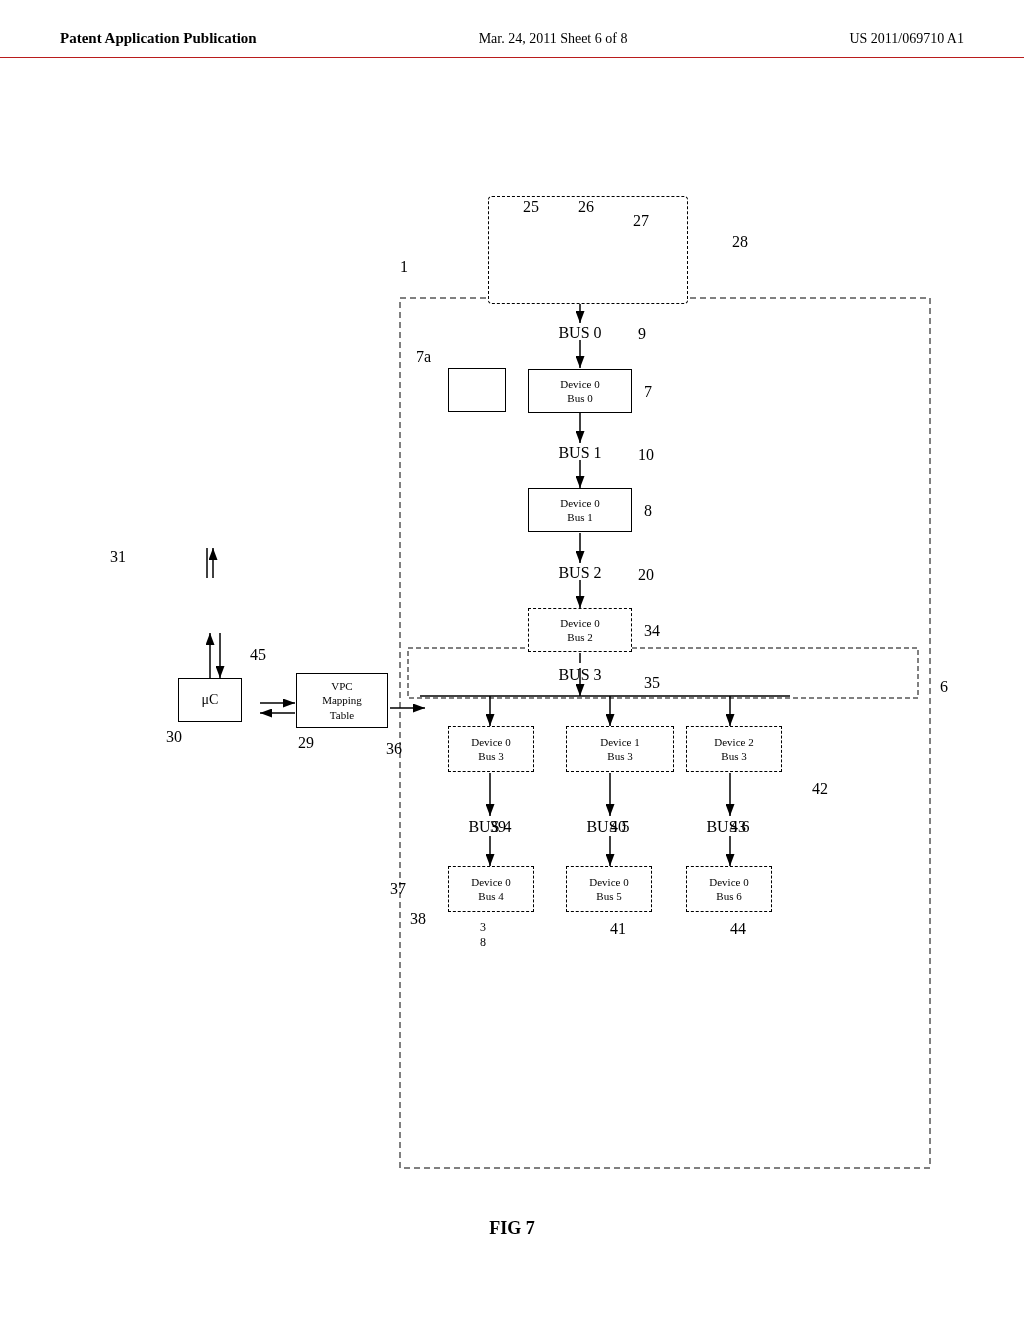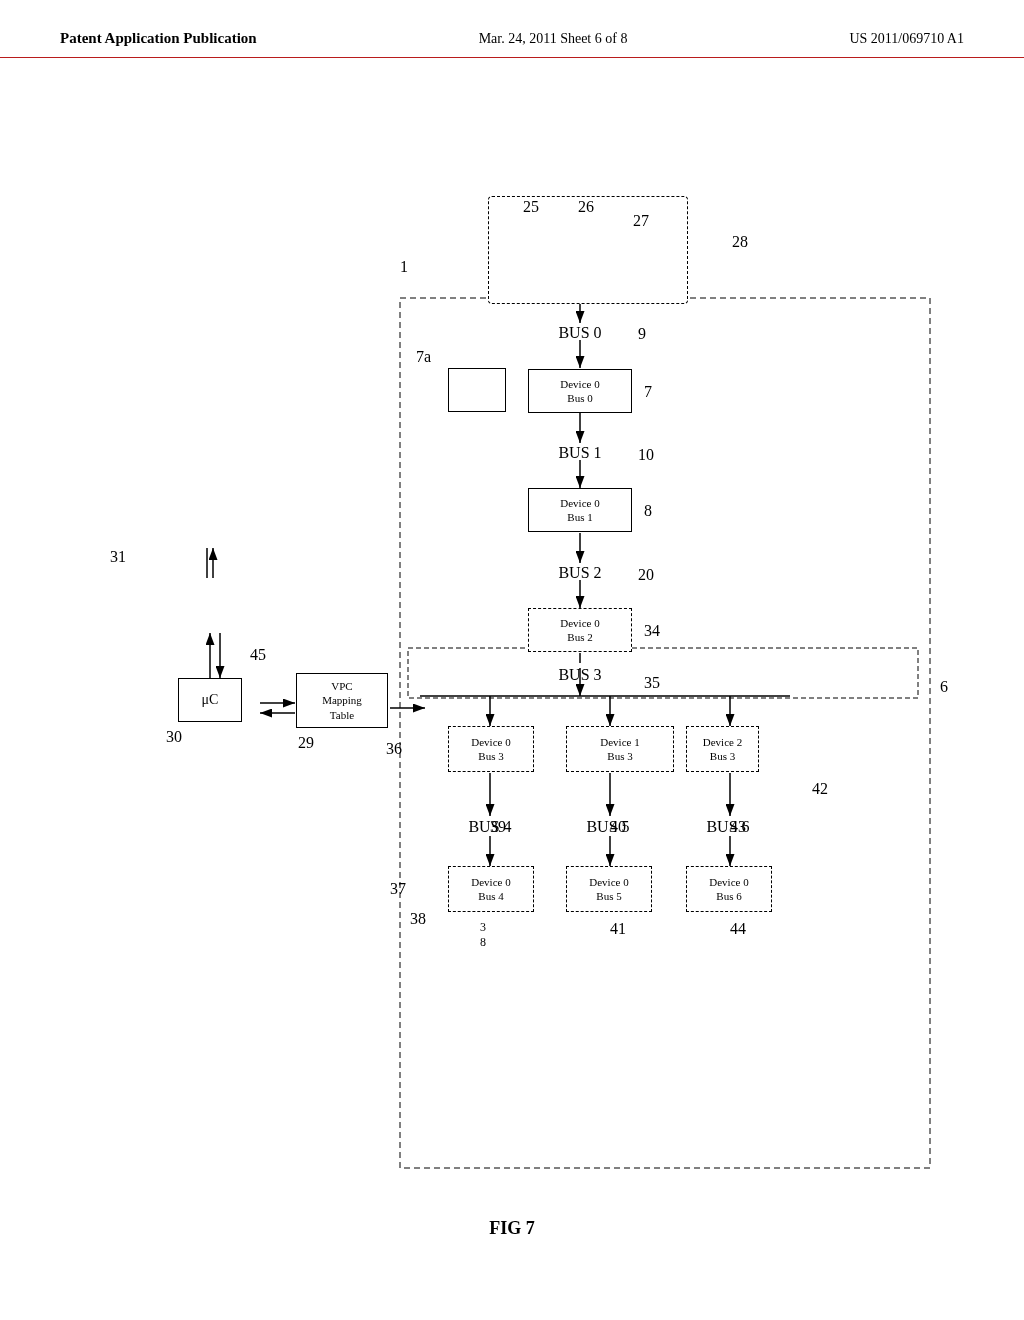--- a/index.html
+++ b/index.html
@@ -198,21 +198,21 @@
   <div class="box dashed" style="left:448px;top:668px;width:86px;height:46px;font-size:11px;white-space:pre-line;">
     <span style="white-space:pre-line;">Device 0
 Bus 3</span>
   </div>
 
   <div class="box dashed" style="left:566px;top:668px;width:108px;height:46px;font-size:11px;white-space:pre-line;">
     <span style="white-space:pre-line;">Device 1
 Bus 3</span>
   </div>
 
-  <div class="box dashed" style="left:686px;top:668px;width:73px;height:46px;font-size:11px;white-space:pre-line;">
+  <div class="box dashed" style="left:686px;top:668px;width:96px;height:46px;font-size:11px;white-space:pre-line;">
     <span style="white-space:pre-line;">Device 2
 Bus 3</span>
   </div>
 
   <div class="label" style="left:450px;top:760px;width:80px;">BUS 4</div>
 
   <div class="label" style="left:568px;top:760px;width:80px;">BUS 5</div>
 
   <div class="label" style="left:688px;top:760px;width:80px;">BUS 6</div>
 

